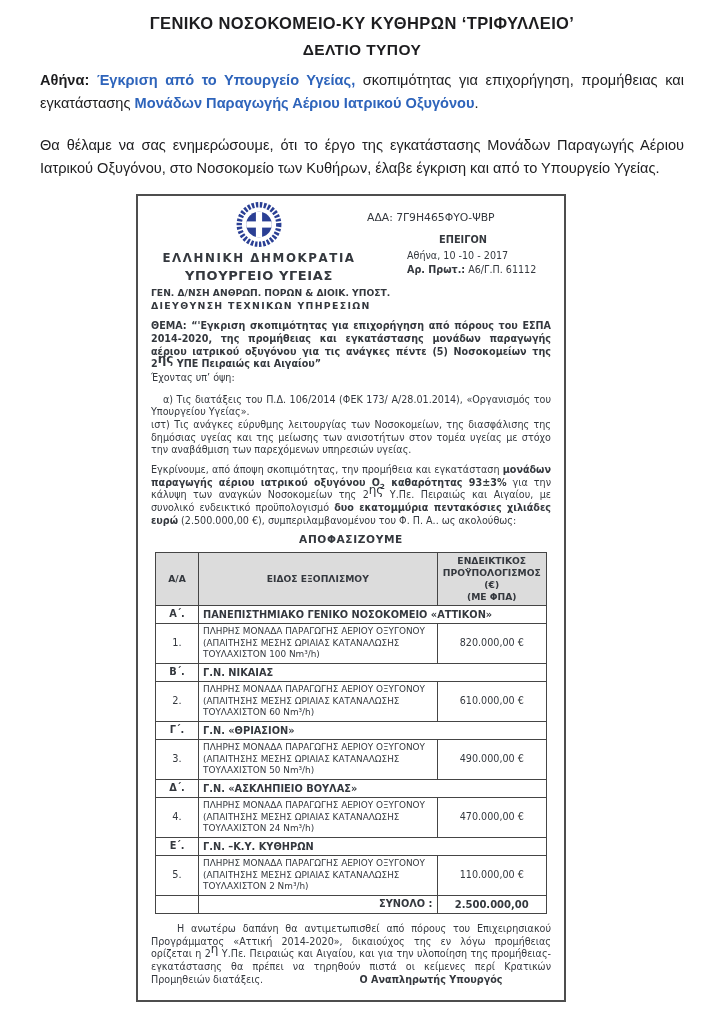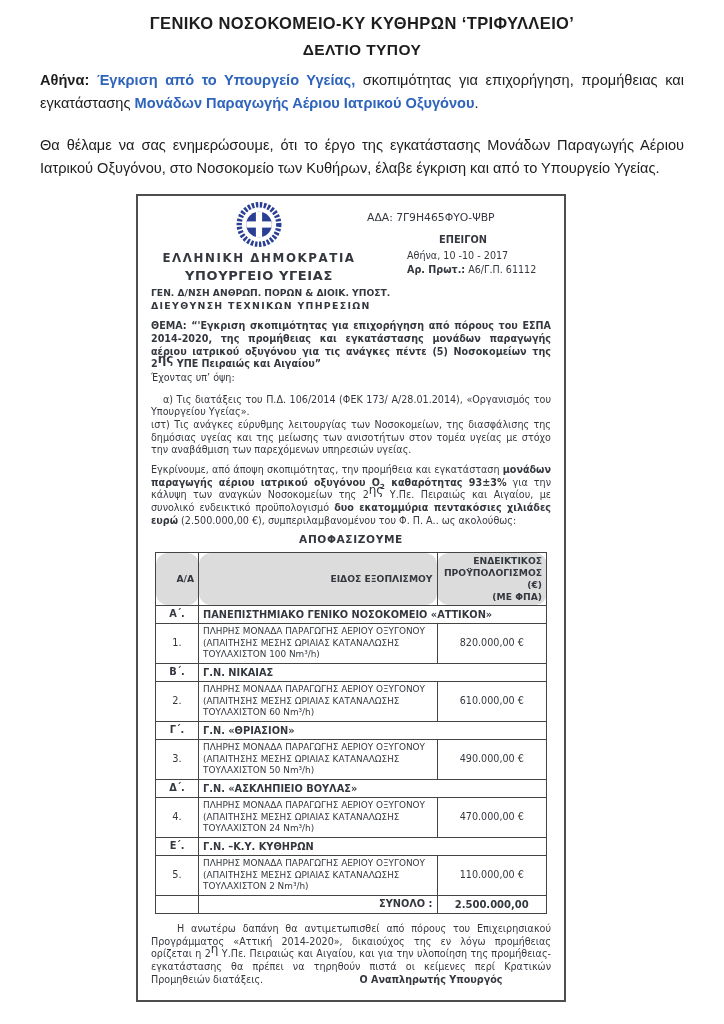--- a/index.html
+++ b/index.html
@@ -41,21 +41,21 @@
   .item-a{margin-top:9px;text-align:justify;text-indent:12px;}
   .item-ist{text-align:justify;}
   .approve{margin-top:7px;text-align:justify;}
   .decide{text-align:center;font-weight:bold;font-size:10.6px;letter-spacing:.6px;margin-top:6px;}
   sup{font-size:12px;line-height:0;}
   sub{font-size:7px;line-height:0;}
   
   table.budget{width:98%;margin:5px auto 0 auto;border-collapse:collapse;font-size:9.2px;}
   table.budget td,table.budget th{border:1px solid #454545;padding:2px 4px;vertical-align:middle;}
   table.budget col.c1{width:11%;} table.budget col.c2{width:61%;} table.budget col.c3{width:28%;}
-  th.hdr{background:#dcdcdc;font-weight:bold;line-height:1.3;text-align:right;border-radius:12px;}
+  th.hdr{background:#dcdcdc;font-weight:bold;line-height:1.3;text-align:center;}
   td.cell-id{text-align:center;font-weight:bold;font-size:9.8px;}
   td.group-name{font-weight:bold;font-size:9.8px;padding:4px 4px 4px 10px;line-height:1.35;}
   td.desc{font-size:8.9px;line-height:1.3;padding:3px 4px;}
   td.amount{text-align:center;font-size:9.6px;}
   td.amount-top{vertical-align:top;padding-top:3px;}
   td.total-label{text-align:right;font-weight:bold;font-size:9.8px;padding-right:8px;}
   td.total-value{text-align:center;font-weight:bold;font-size:10px;}
   
   .footer-para{margin-top:9px;text-align:justify;text-indent:26px;}
   .signature{width:56%;margin-left:42%;margin-top:-12.5px;text-align:center;font-weight:bold;}

